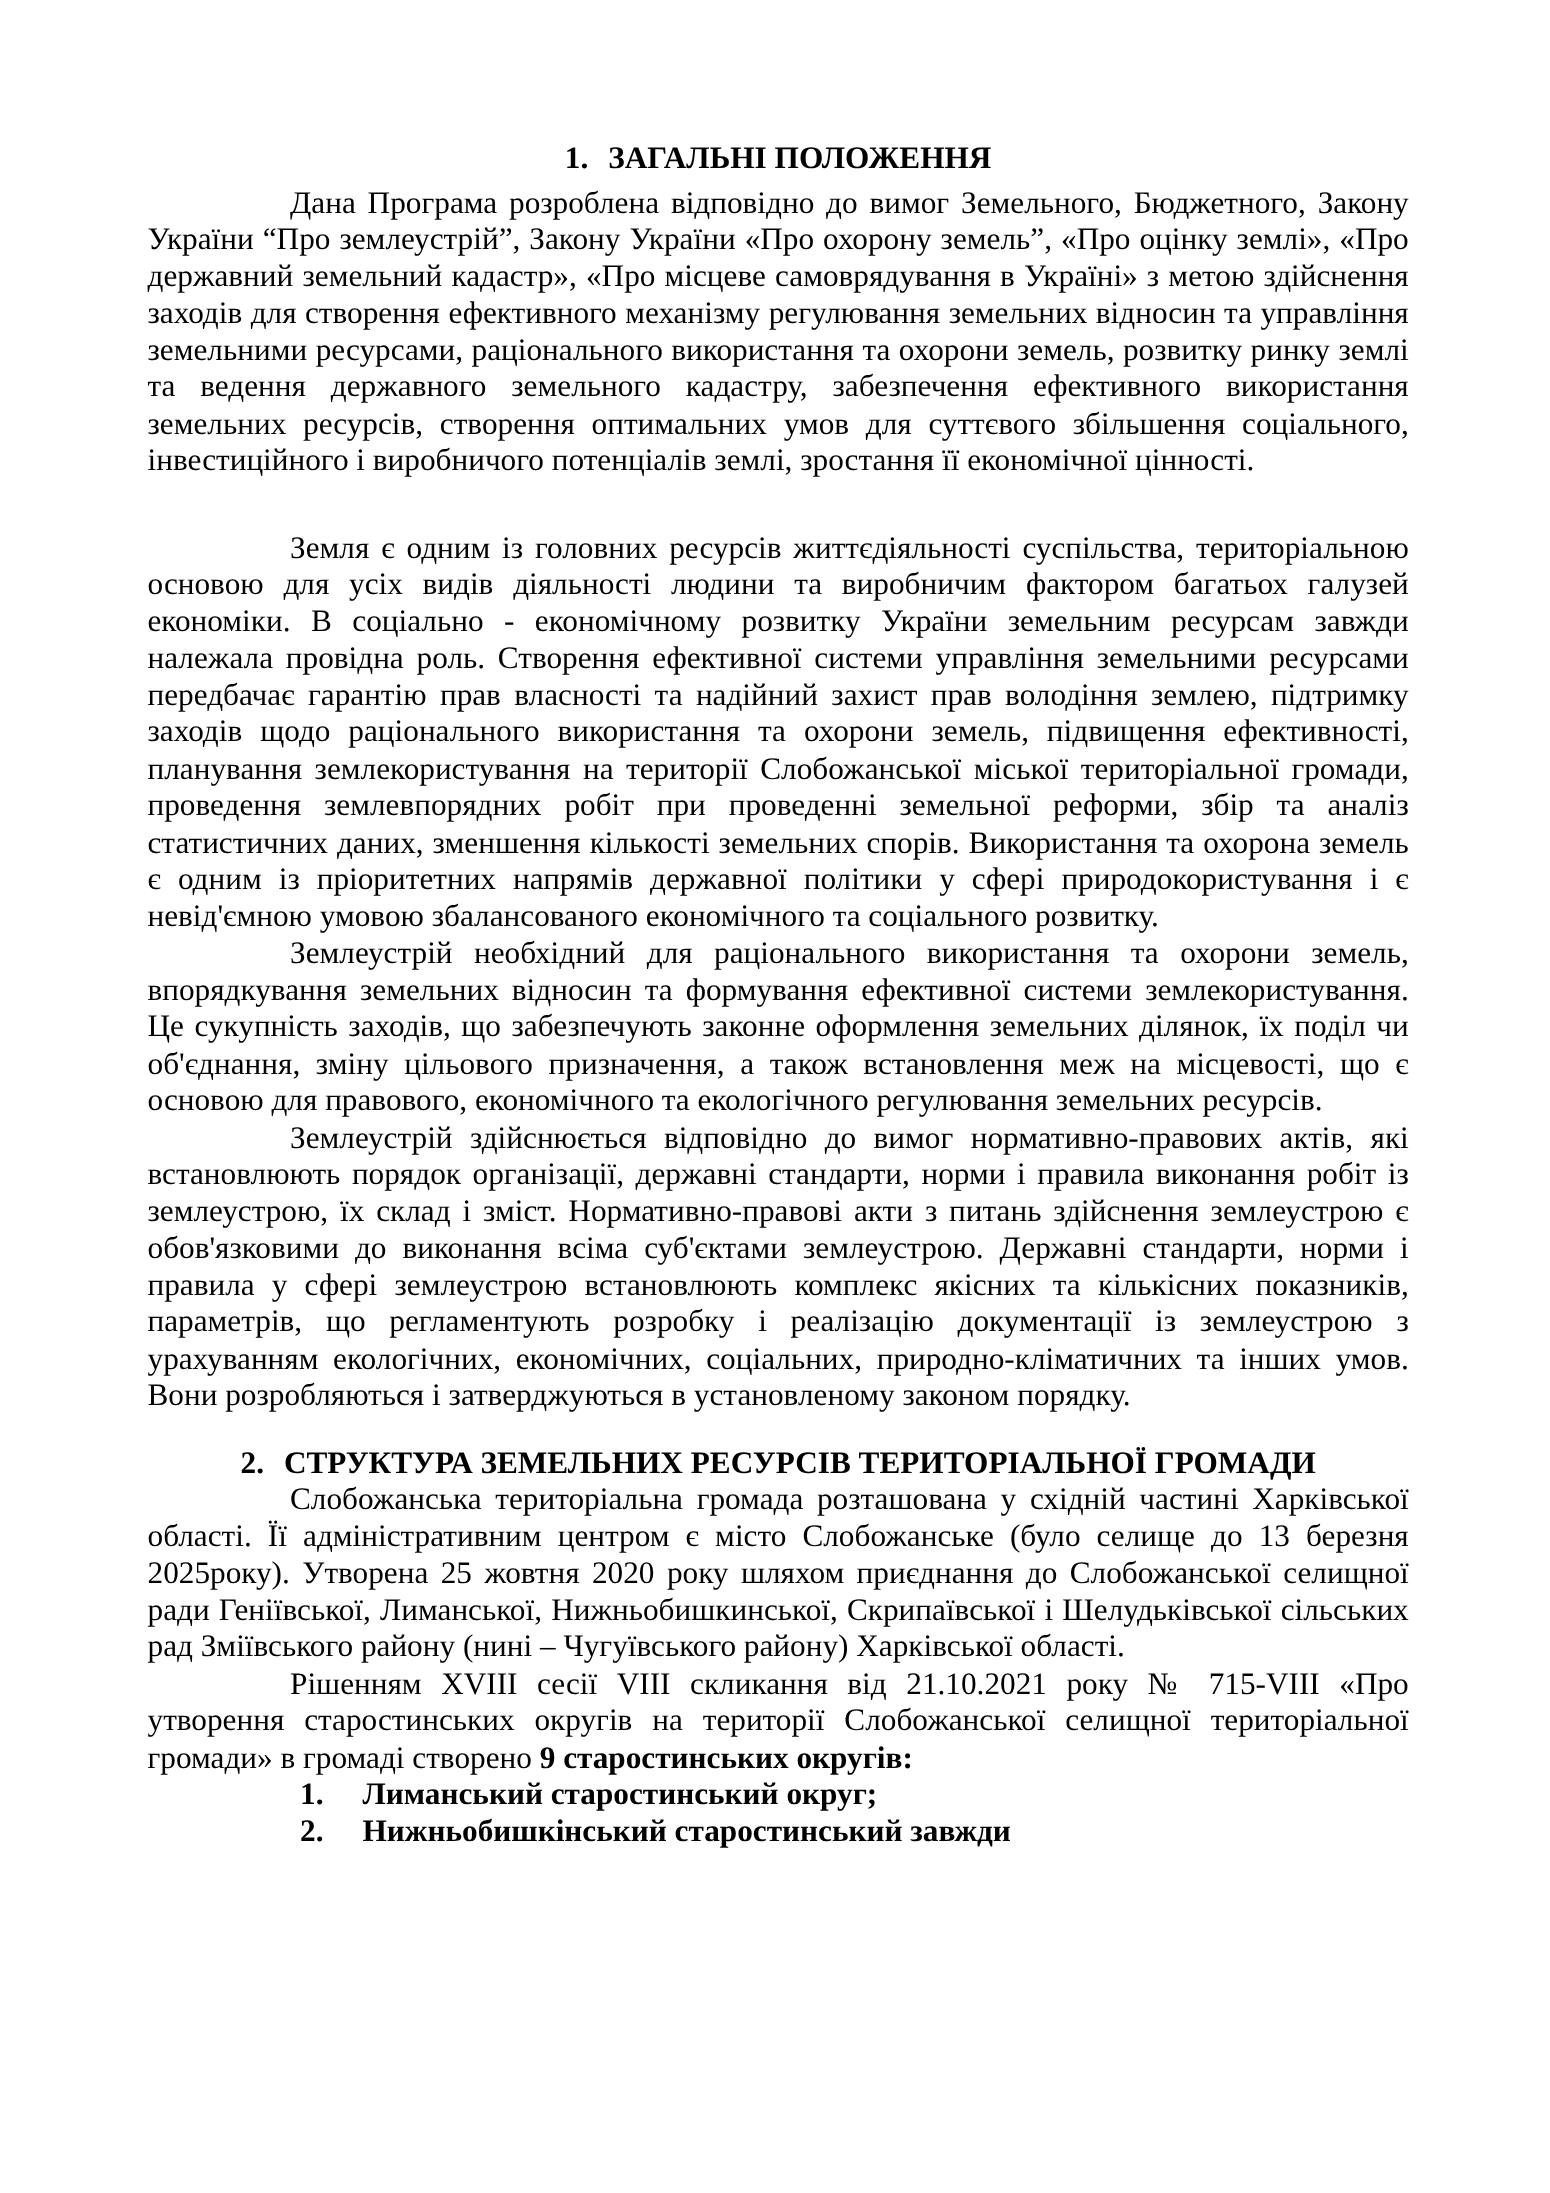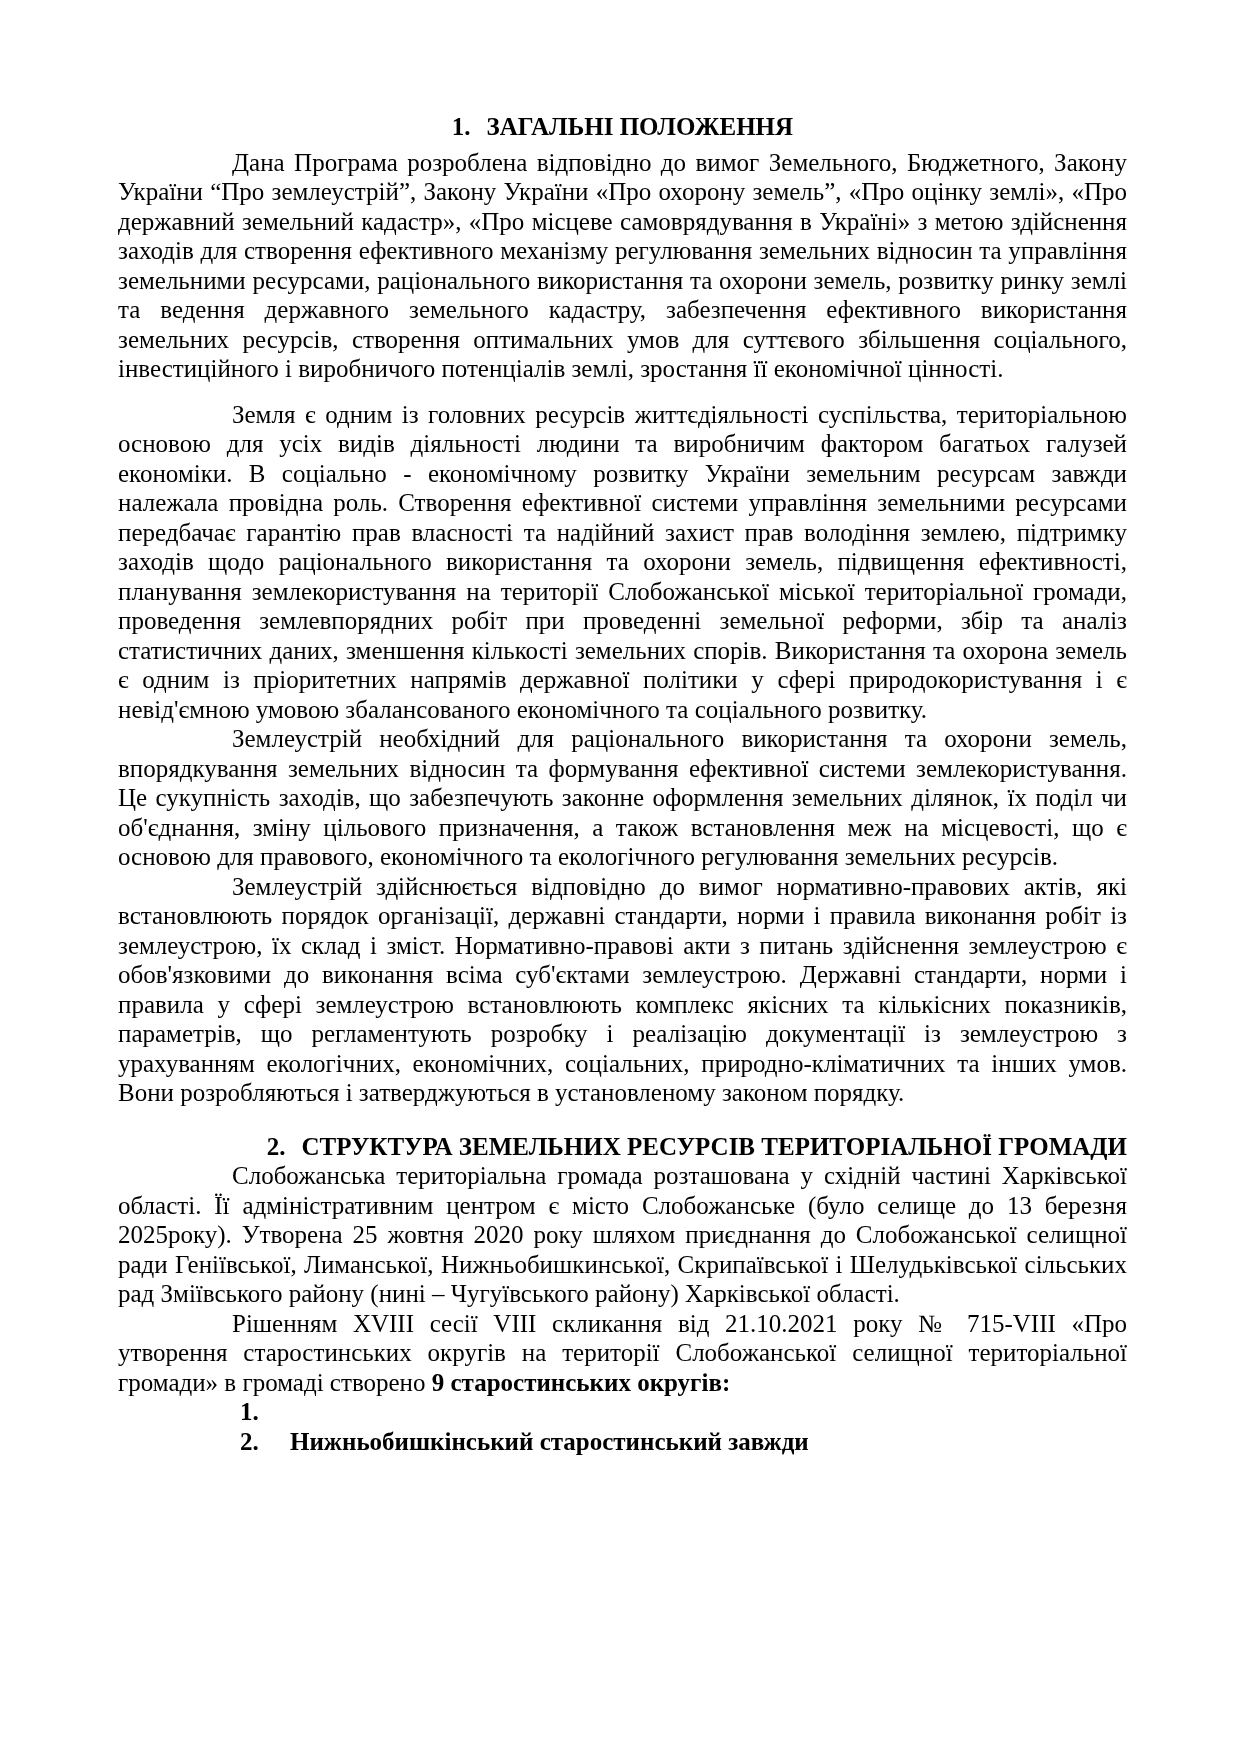--- a/index.html
+++ b/index.html
@@ -18,27 +18,27 @@
   }
   .heading {
     text-align: center;
     font-weight: bold;
     margin: 0;
     font-size: 25px;
     line-height: 29.5px;
   }
   .heading .h-num { display: inline-block; margin-right: 16px; }
   .h1 { margin-bottom: 6px; }
-  .h2 { margin-top: 24px; text-align: right; }
+  .h2 { margin-top: 24px; }
   p.para {
     margin: 0;
     text-align: justify;
     text-indent: 114px;
   }
-  p.gap-after { margin-bottom: 16px; }
+  p.gap-after { margin-bottom: 40px; }
   .bold { font-weight: bold; }
   .districts { margin: 0 0 0 122px; }
   .district-row { display: flex; font-weight: bold; }
   .d-num { width: 50px; flex: 0 0 50px; }
 </style>
 </head>
 <body>
 
 <div class="page">
 
@@ -55,20 +55,21 @@
   <h2 class="heading h2"><span class="h-num">2.</span><span>СТРУКТУРА ЗЕМЕЛЬНИХ РЕСУРСІВ ТЕРИТОРІАЛЬНОЇ ГРОМАДИ</span></h2>
 
   <p class="para">Слобожанська територіальна громада розташована у східній частині Харківської області. Її адміністративним центром є місто Слобожанське (було селище до 13 березня 2025року). Утворена 25 жовтня 2020 року шляхом приєднання до Слобожанської селищної ради Геніївської, Лиманської, Нижньобишкинської, Скрипаївської і Шелудьківської сільських рад Зміївського району (нині – Чугуївського району) Харківської області.</p>
 
 
   <p class="para"><span>Рішенням XVIII сесії VIII скликання від 21.10.2021 року № 715-VIII «Про утворення старостинських округів на території Слобожанської селищної територіальної громади» в громаді створено </span><span class="bold">9 старостинських округів:</span></p>
 
   <div class="districts">
     <div class="district-row">
       <span class="d-num">1.</span>
+        <span>Лиманський старостинський округ;</span>
     </div>
     <div class="district-row">
       <span class="d-num">2.</span>
         <span>Нижньобишкінський старостинський завжди</span>
     </div>
   </div>
 
 </div>
 
 </body></html>

